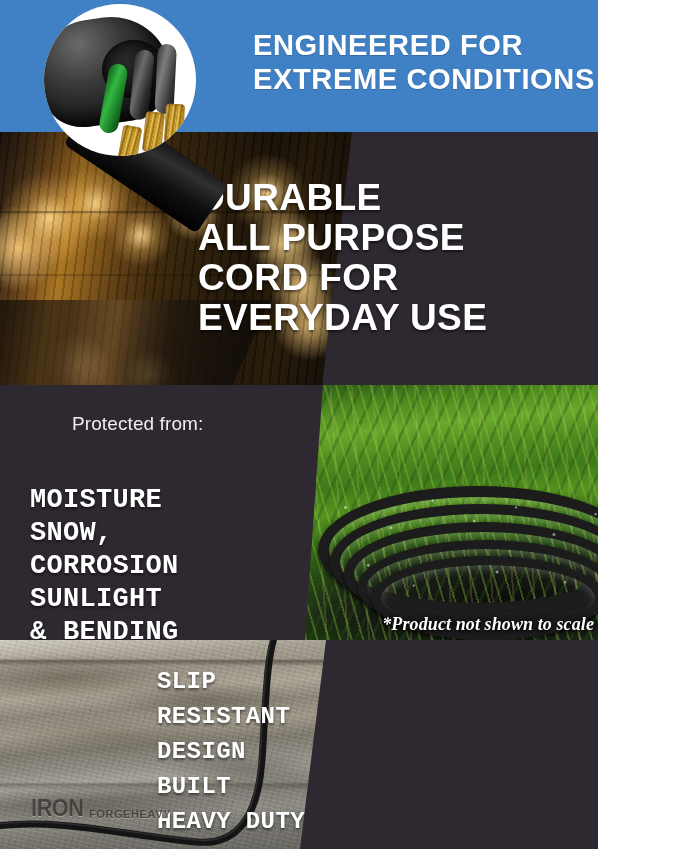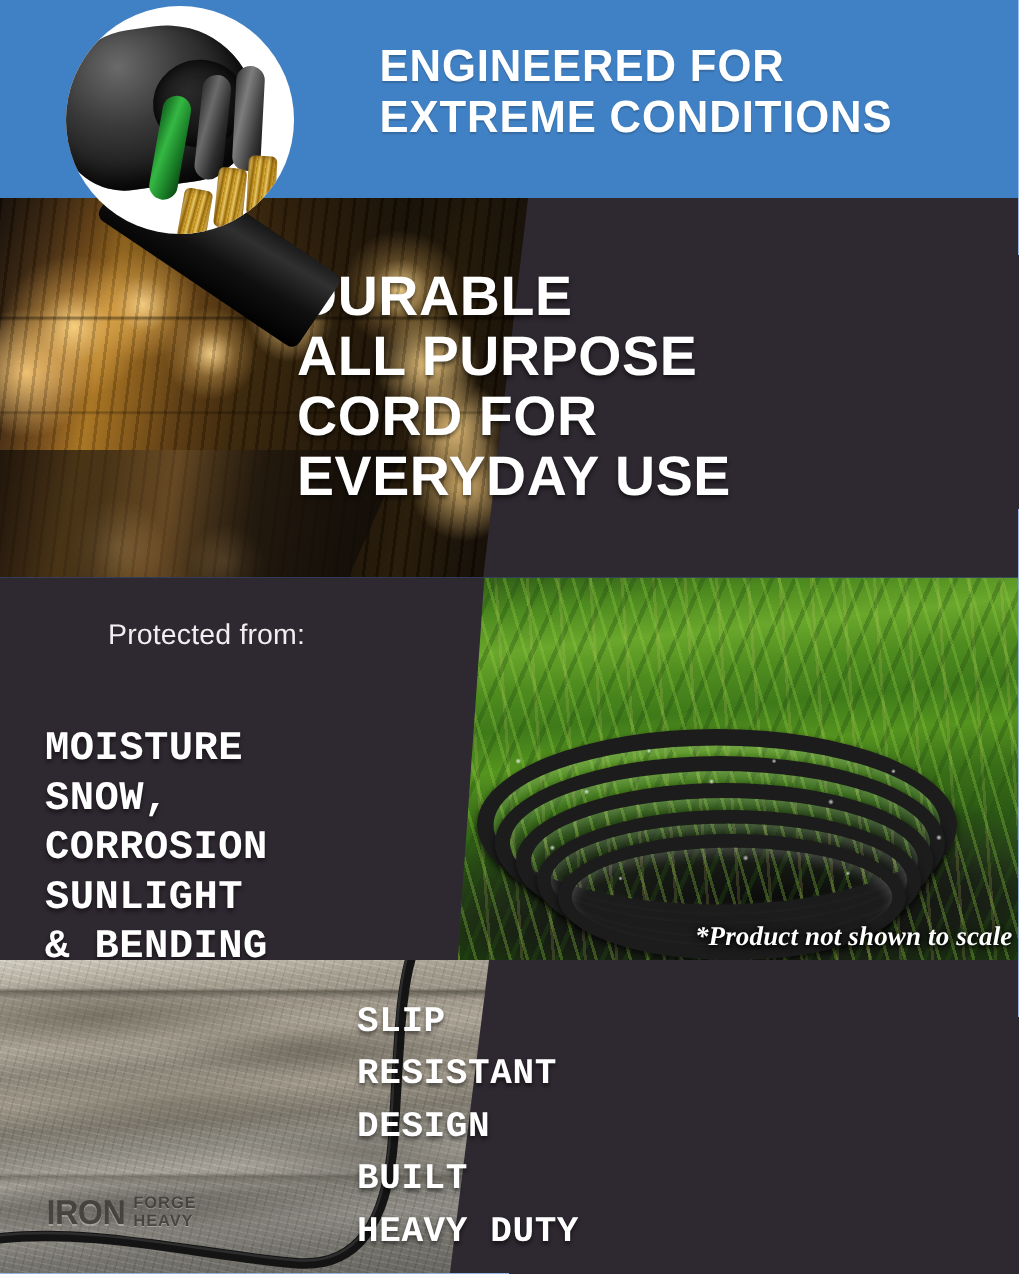--- a/index.html
+++ b/index.html
@@ -5,22 +5,22 @@
 <style>
   * { margin:0; padding:0; box-sizing:border-box; }
   html, body {
     width:679px; height:849px;
     background:#ffffff;
     font-family:"Liberation Sans", sans-serif;
     overflow:hidden;
   }
   #infographic {
     position:relative;
-    width:679px; height:849px;
-    background:#3b82f6;
+    width:598px; height:849px;
+    background:#ec4899;
     overflow:hidden;
   }
 
   
   .panel-header {
     position:absolute; left:0; top:0;
     width:679px; height:132px;
     background:#4080C4;
     overflow:hidden;
   }
@@ -332,21 +332,21 @@
     font-size:23px;
     line-height:23px;
     letter-spacing:-0.4px;
     color:#3d3a36;
     text-shadow:0 1px 0 rgba(255,255,255,0.35);
     transform:scaleX(0.94);
     transform-origin:left center;
   }
   .logo-stack {
     display:flex;
-    flex-direction:column;
+    flex-direction:row;
     margin-left:2px;
     font-family:"Liberation Sans Narrow","Liberation Sans",sans-serif;
     font-weight:bold;
     font-size:11px;
     line-height:11.5px;
     letter-spacing:0.6px;
     color:#3d3a36;
     text-shadow:0 1px 0 rgba(255,255,255,0.35);
   }
   .panel-four-text {

